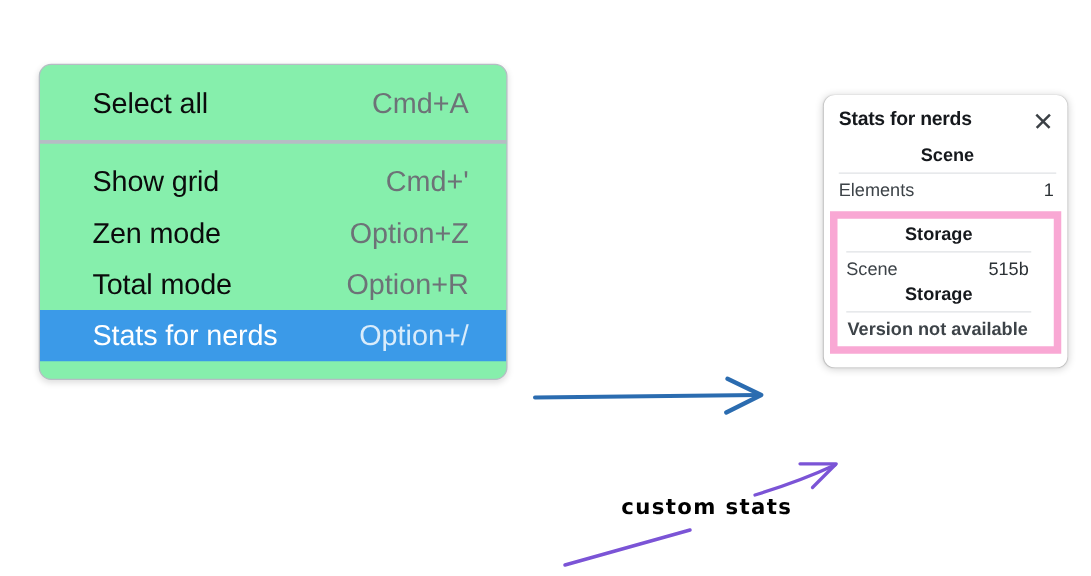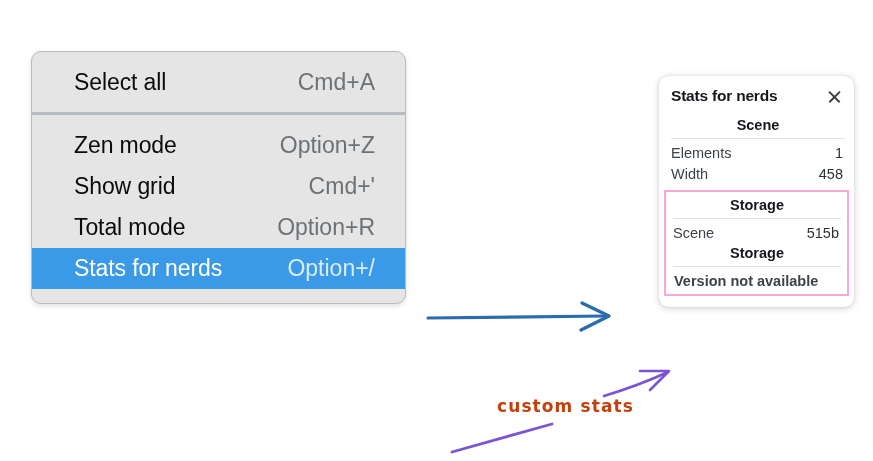--- a/index.html
+++ b/index.html
@@ -15,21 +15,21 @@
     font-family: "Liberation Sans", sans-serif;
     -webkit-font-smoothing: antialiased;
   }
 
   
   #context-menu {
     position: absolute;
     left: 31px;
     top: 51px;
     width: 375px;
-    background: #e5e5e5;
+    background: #86efac;
     border: 1px solid #b6bcc4;
     border-radius: 10px;
     box-shadow: 0 2px 5px rgba(0,0,0,0.13);
     box-sizing: border-box;
     overflow: hidden;
   }
   .menu-group {
     padding: 8px 0;
   }
   .menu-group.group-top { padding: 10px 0 9px 0; }
@@ -133,69 +133,69 @@
   .stat-row .v { color: #2b3135; }
   .stat-free {
     font-size: 14.5px;
     color: #3d4348;
     padding: 3px 0 1px 1px;
     font-weight: bold;
   }
 
   
   #custom-stats-box {
-    border: 2px solid #f9a8d4;
+    border: 6px solid #f9a8d4;
     margin: 6px -4px 0 -7px;
-    padding: 3px 6px 4px 7px;
+    padding: 3px 18px 4px 7px;
   }
 
   
   .anno-svg {
     position: absolute;
     left: 0;
     top: 0;
     width: 873px;
     height: 461px;
     pointer-events: none;
   }
   #custom-stats-label {
     position: absolute;
     left: 497px;
     top: 396px;
     font-family: "DejaVu Sans", sans-serif;
     font-size: 17px;
     font-weight: bold;
     letter-spacing: 1.1px;
-    color: #c2410c;
+    color: #000000;
     white-space: nowrap;
     text-align: center;
   }
 </style>
 </head>
 <body>
 
 <div id="context-menu">
 
   <div class="menu-group group-top">
     <div class="menu-item">
       <span class="label">Select all</span>
       <span class="shortcut">Cmd+A</span>
     </div>
   </div>
 
   <div class="group-divider"></div>
 
   <div class="menu-group group-bottom">
     <div class="menu-item">
+      <span class="label">Show grid</span>
+      <span class="shortcut">Cmd+'</span>
+    </div>
+    <div class="menu-item">
       <span class="label">Zen mode</span>
       <span class="shortcut">Option+Z</span>
-    </div>
-    <div class="menu-item">
-      <span class="label">Show grid</span>
-      <span class="shortcut">Cmd+'</span>
     </div>
     <div class="menu-item">
       <span class="label">Total mode</span>
       <span class="shortcut">Option+R</span>
     </div>
     <div class="menu-item selected">
       <span class="label">Stats for nerds</span>
       <span class="shortcut">Option+/</span>
     </div>
   </div>
@@ -208,24 +208,20 @@
     <span class="stats-title">Stats for nerds</span>
     <span class="close-icon"></span>
   </div>
 
   <div>
     <div class="section-head">Scene</div>
     <div class="section-rule"></div>
     <div class="stat-row">
       <span class="k">Elements</span>
       <span class="v">1</span>
-    </div>
-    <div class="stat-row">
-      <span class="k">Width</span>
-      <span class="v">458</span>
     </div>
   </div>
 
   <div id="custom-stats-box">
     <div>
       <div class="section-head">Storage</div>
       <div class="section-rule"></div>
       <div class="stat-row">
         <span class="k">Scene</span>
         <span class="v">515b</span>

